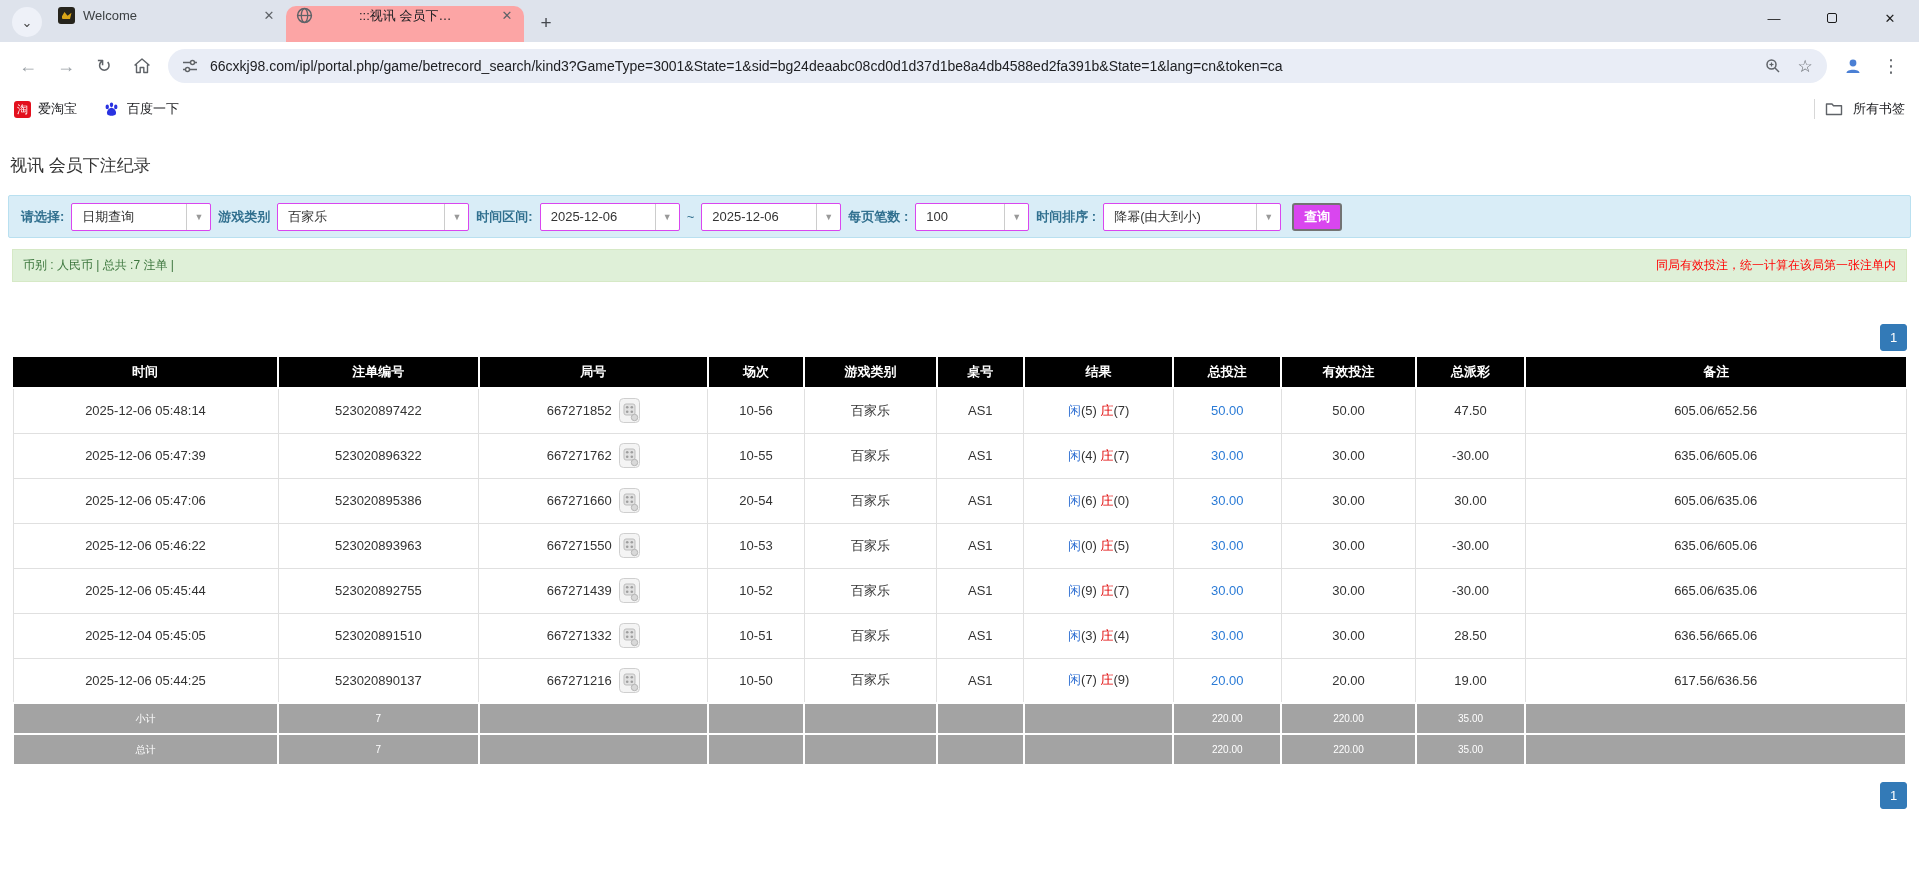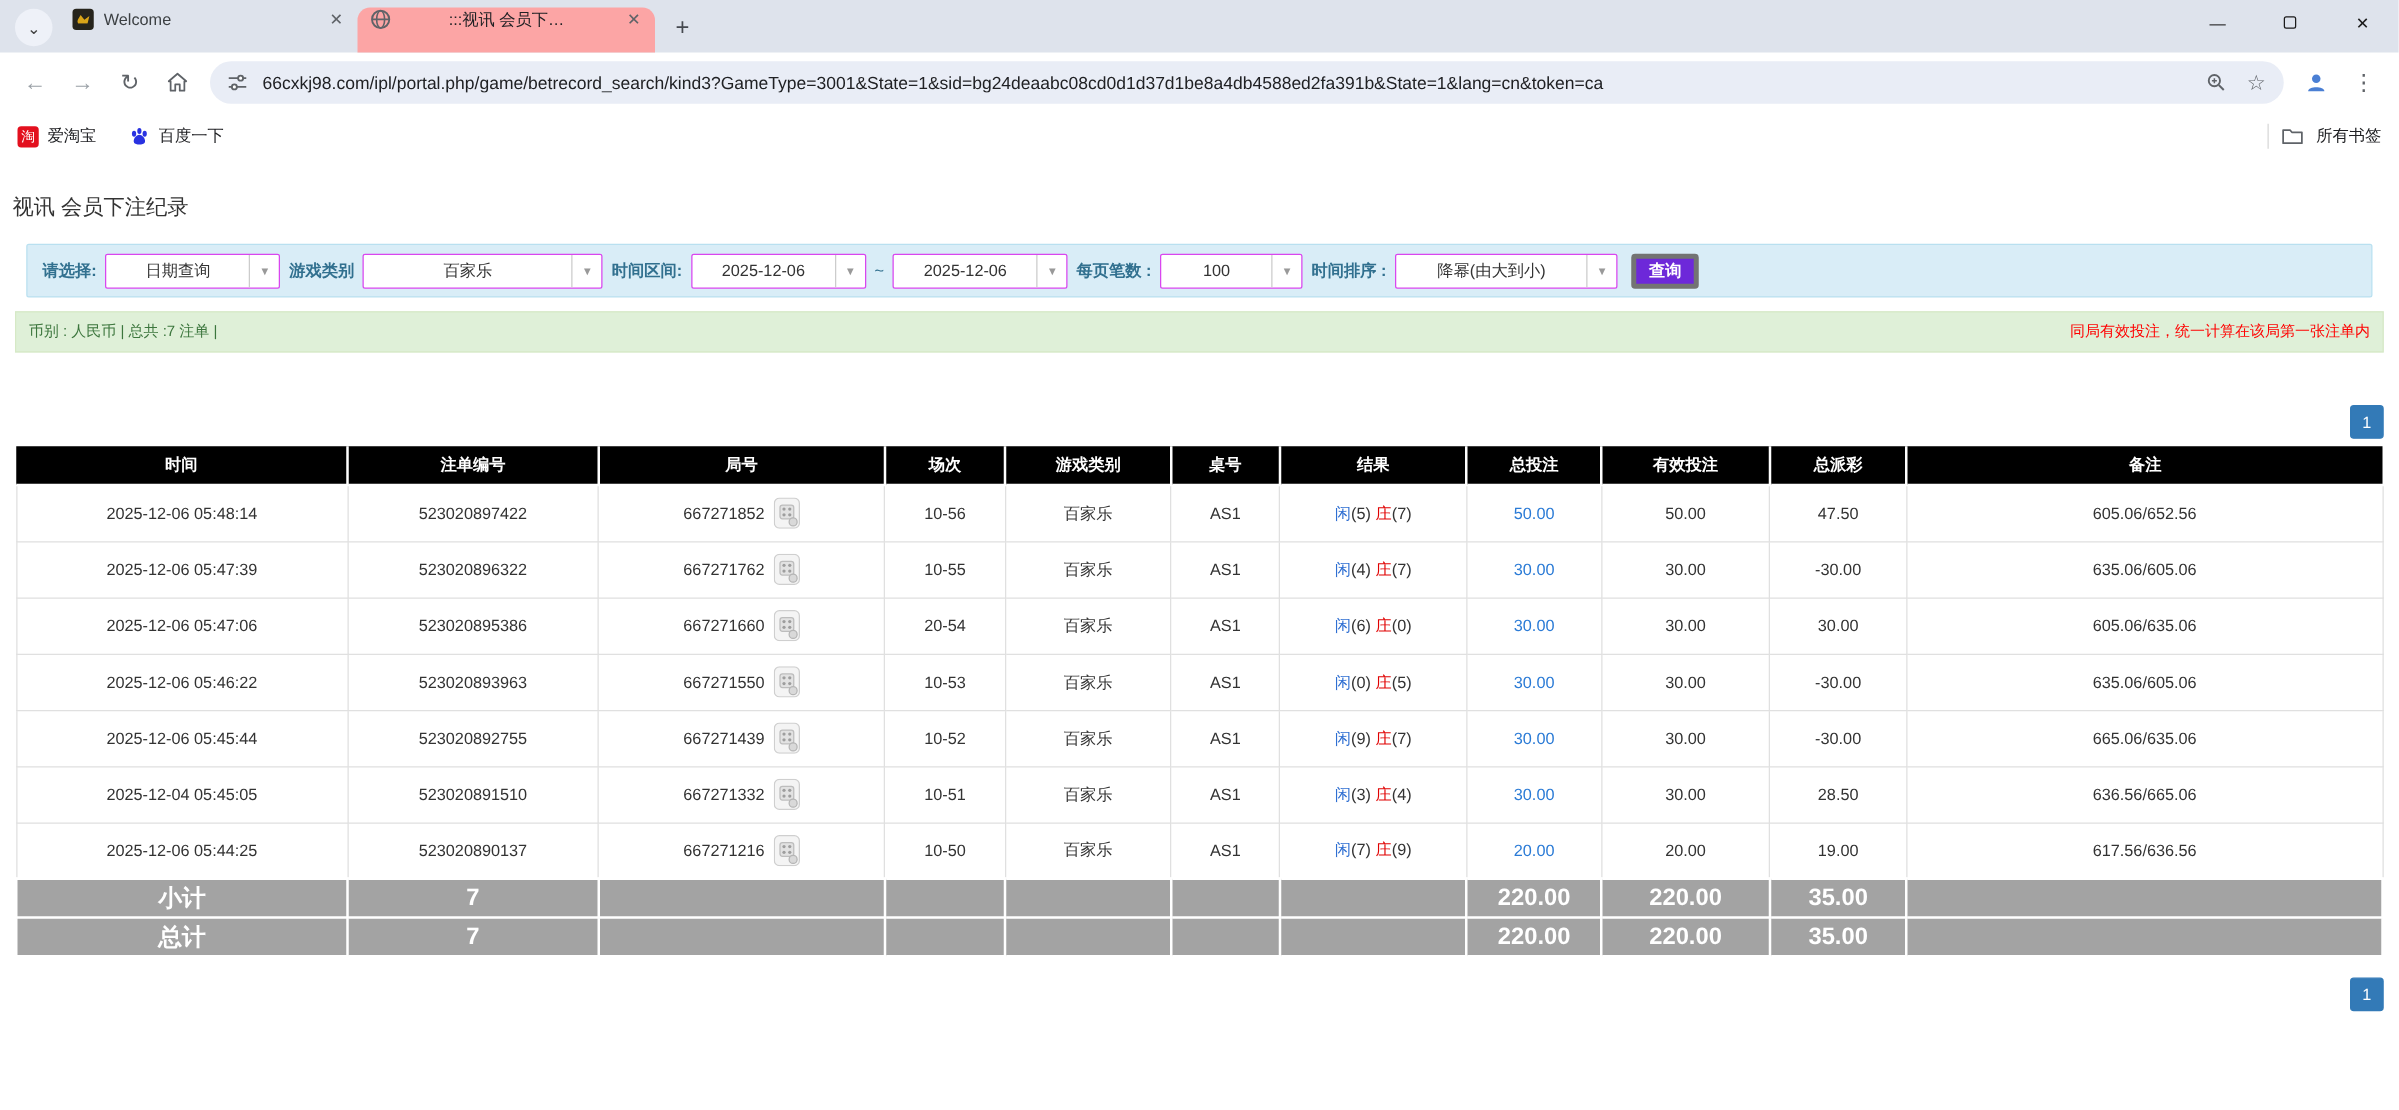--- a/index.html
+++ b/index.html
@@ -60,32 +60,32 @@
     font-size:13px; color:#202124;
   }
   .bm-item{ display:flex; align-items:center; gap:7px; margin-right:26px; cursor:pointer; }
   .bm-tb{ width:17px; height:17px; border-radius:3px; background:#e3101e; color:#fff;
     font-size:11px; display:flex; align-items:center; justify-content:center; }
   .bm-right{ margin-left:auto; display:flex; align-items:center; gap:10px; }
   .bm-divider{ width:1px; height:20px; background:#d7d7d7; }
   
   .page-title{ font-size:17px; color:#333; font-weight:normal; margin:26px 0 18px 10px; }
   .filter-well{
-    margin:0 21px; height:43px; background:#d9edf7; border:1px solid #b9e0f0; border-radius:2px;
+    margin:0 8px; height:43px; background:#d9edf7; border:1px solid #b9e0f0; border-radius:2px;
     display:flex; align-items:center; padding:16px 12px; gap:7px;
-    font-size:13px; color:#31708f; font-weight:bold;text-align:center;
+    font-size:13px; color:#31708f; font-weight:bold;
   }
   .fsel{ height:28px; background:#fff; border:1px solid #d946ef; border-radius:2px;
     display:inline-flex; align-items:center; font-weight:normal; cursor:pointer; }
   .fsel .val{ padding:0 10px; font-size:13px; color:#333; flex:1; white-space:nowrap; }
   .fsel .arr{ width:24px; align-self:stretch; border-left:1px solid #ccc;
     display:flex; align-items:center; justify-content:center; color:#999; font-size:9px; }
   .tilde{ color:#31708f; font-weight:normal; }
-  .search-btn{ height:28px; min-width:46px; padding:0 10px; background:#6d28d9; color:#fff;
-    border:4px solid #737373; border-radius:3px; font-size:13px; display:flex;
+  .search-btn{ height:28px; min-width:46px; padding:0 10px; background:#d946ef; color:#fff;
+    border:2px solid #737373; border-radius:3px; font-size:13px; display:flex;
     align-items:center; justify-content:center; cursor:pointer; margin-left:4px; }
   .summary-well{
     margin:11px 12px 0; height:33px; background:#dff0d8; border:1px solid #d6e9c6;
     display:flex; align-items:center; justify-content:space-between; padding:0 10px;
     font-size:12px; color:#3c763d;
   }
   .summary-right{ color:#ff0000; }
   .pager{ display:flex; justify-content:flex-end; margin:42px 12px 6px; }
   .pager.bottom{ margin:16px 12px 0; }
   .page-box{ min-width:27px; height:27px; background:#337ab7; border:1px solid #337ab7;
@@ -95,21 +95,21 @@
   table.bets th{
     background:#000; color:#fff; font-size:13px; height:31px; font-weight:bold;
     border-right:2px solid #fff; border-bottom:2px solid #fff;
   }
   table.bets th:last-child{ border-right:none; }
   table.bets td{
     border:1px solid #e0e0e0; background:#fff; height:45px; text-align:center;
     font-size:13px; color:#333;
   }
   tr.sum td{
-    background:#a3a3a3; color:#fff; border:2px solid #fff; height:31px; font-size:19px;font-weight:bold;
+    background:#a3a3a3; color:#fff; border:2px solid #fff; height:31px; font-size:10px;
   }
   .round-cell{ display:inline-flex; align-items:center; gap:7px; justify-content:center; }
   .pl{ color:#2f6fd2; }
   .bk{ color:#e00000; }
   .betlink{ color:#2b7bd6; cursor:pointer; text-decoration:none; }
   .neg{ color:#ff0000; }
   svg{ display:block; }
 </style>
 </head>
 <body>

